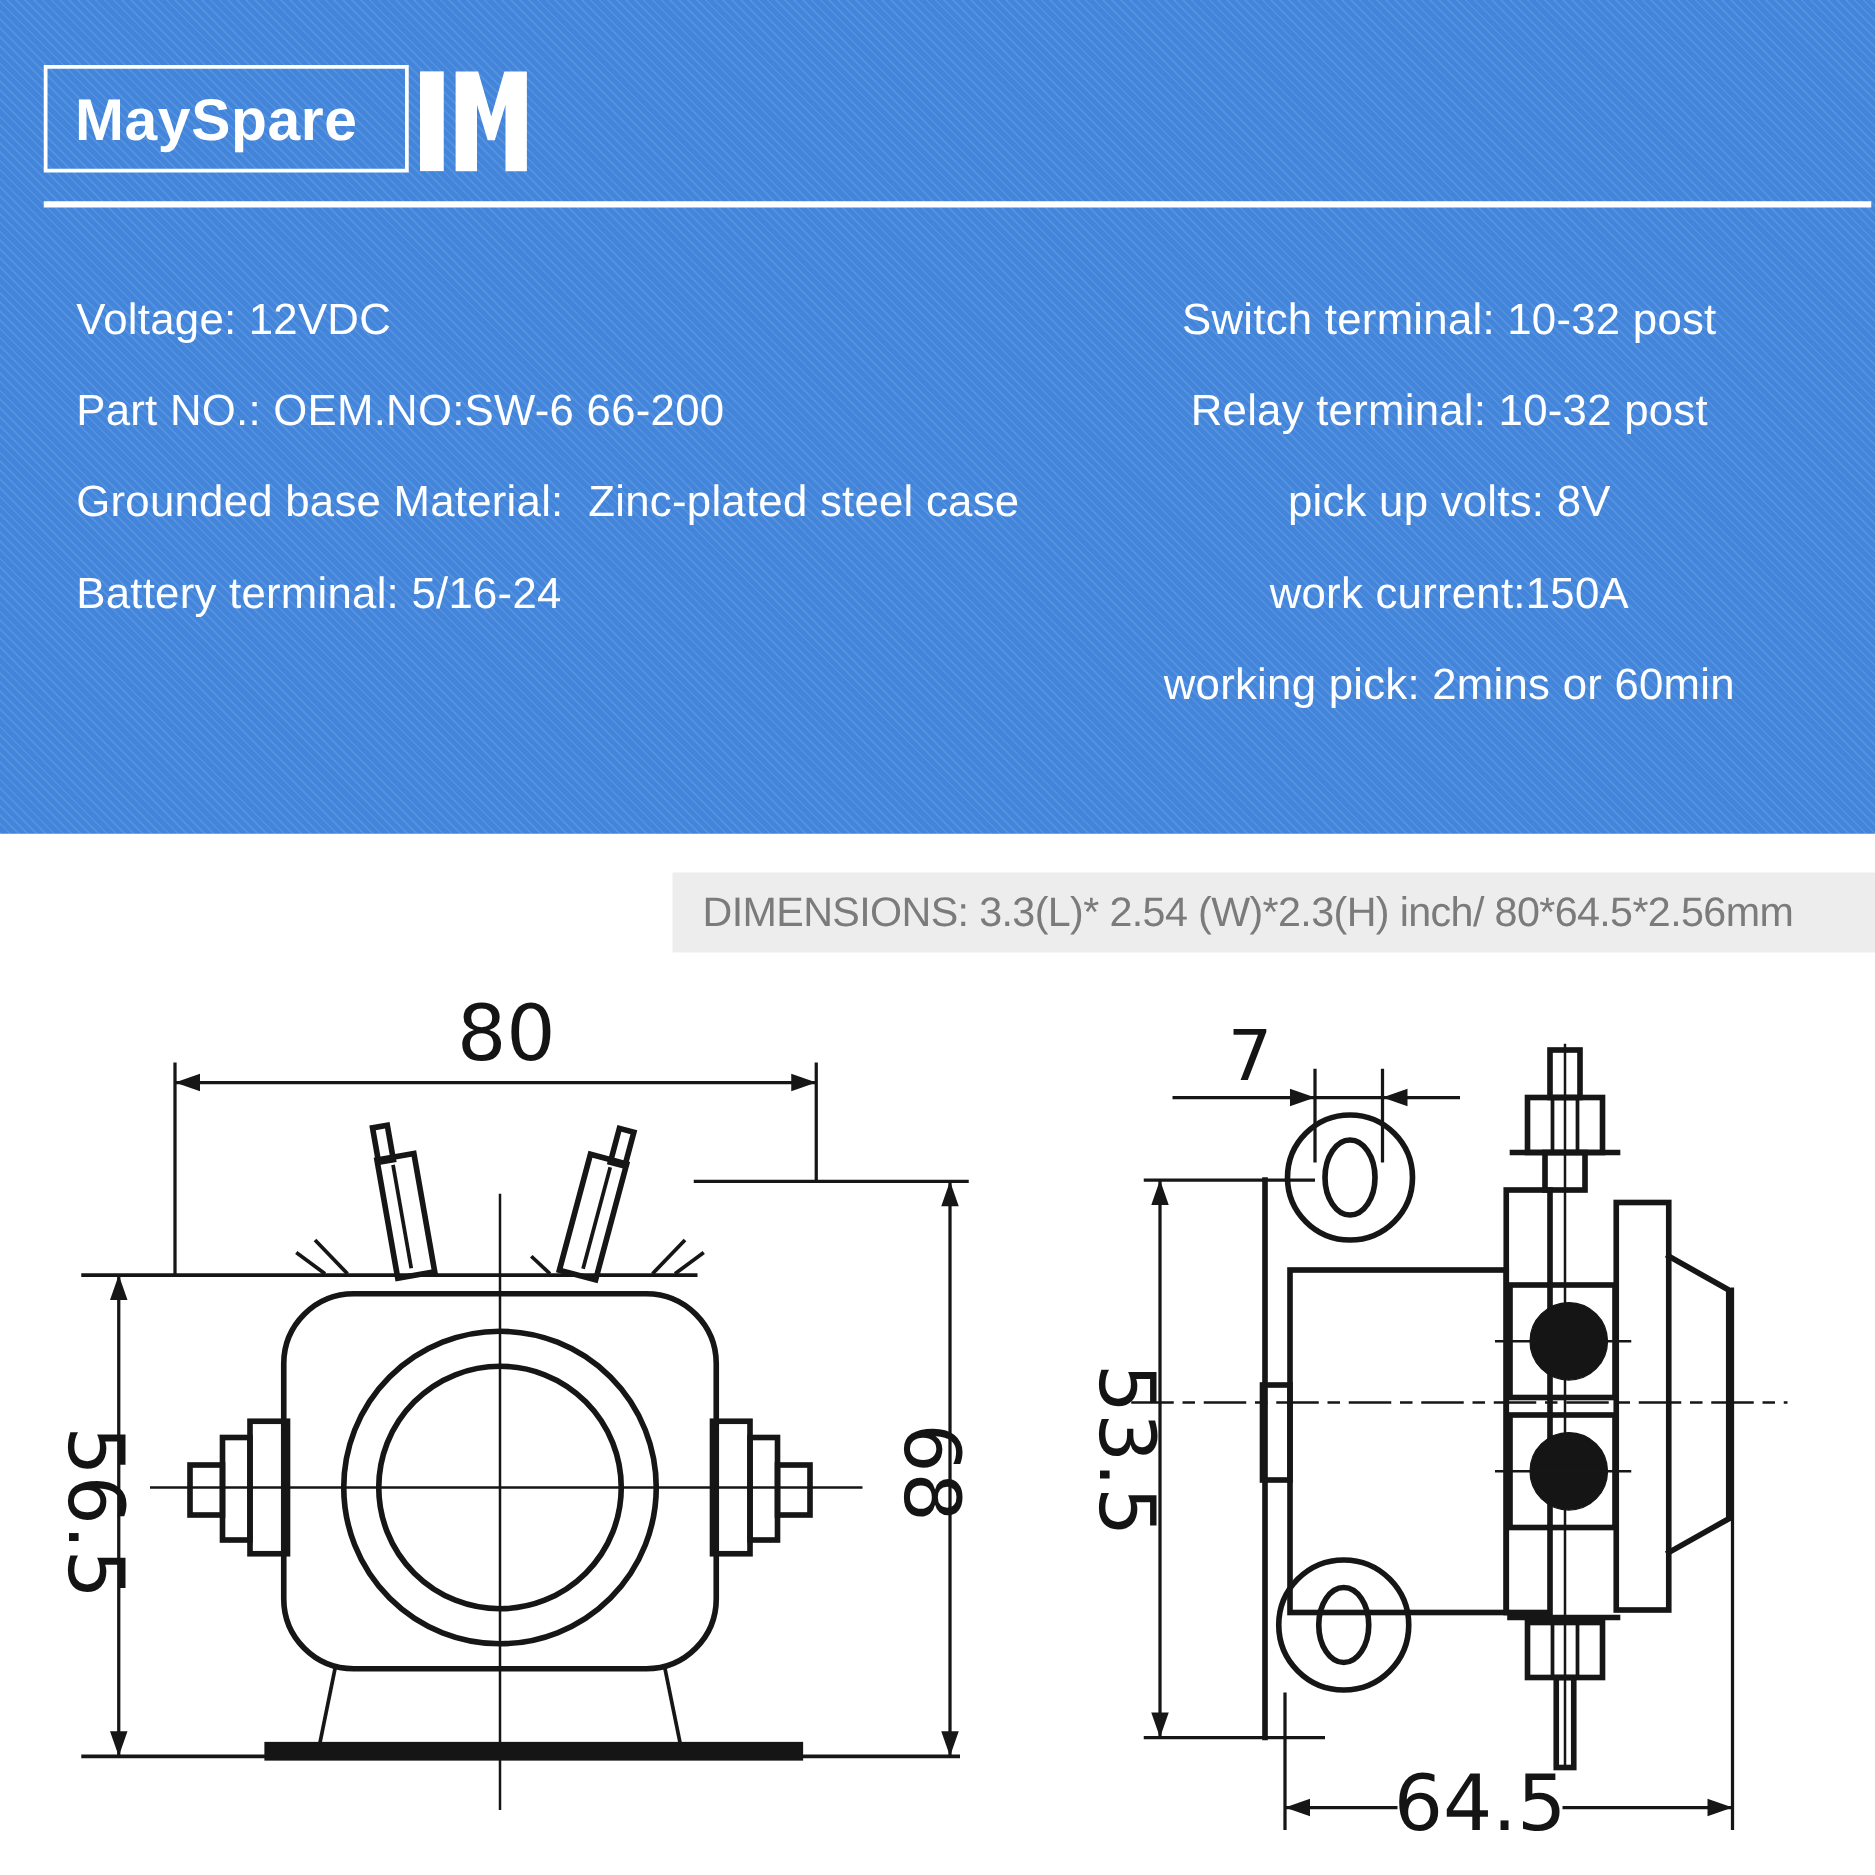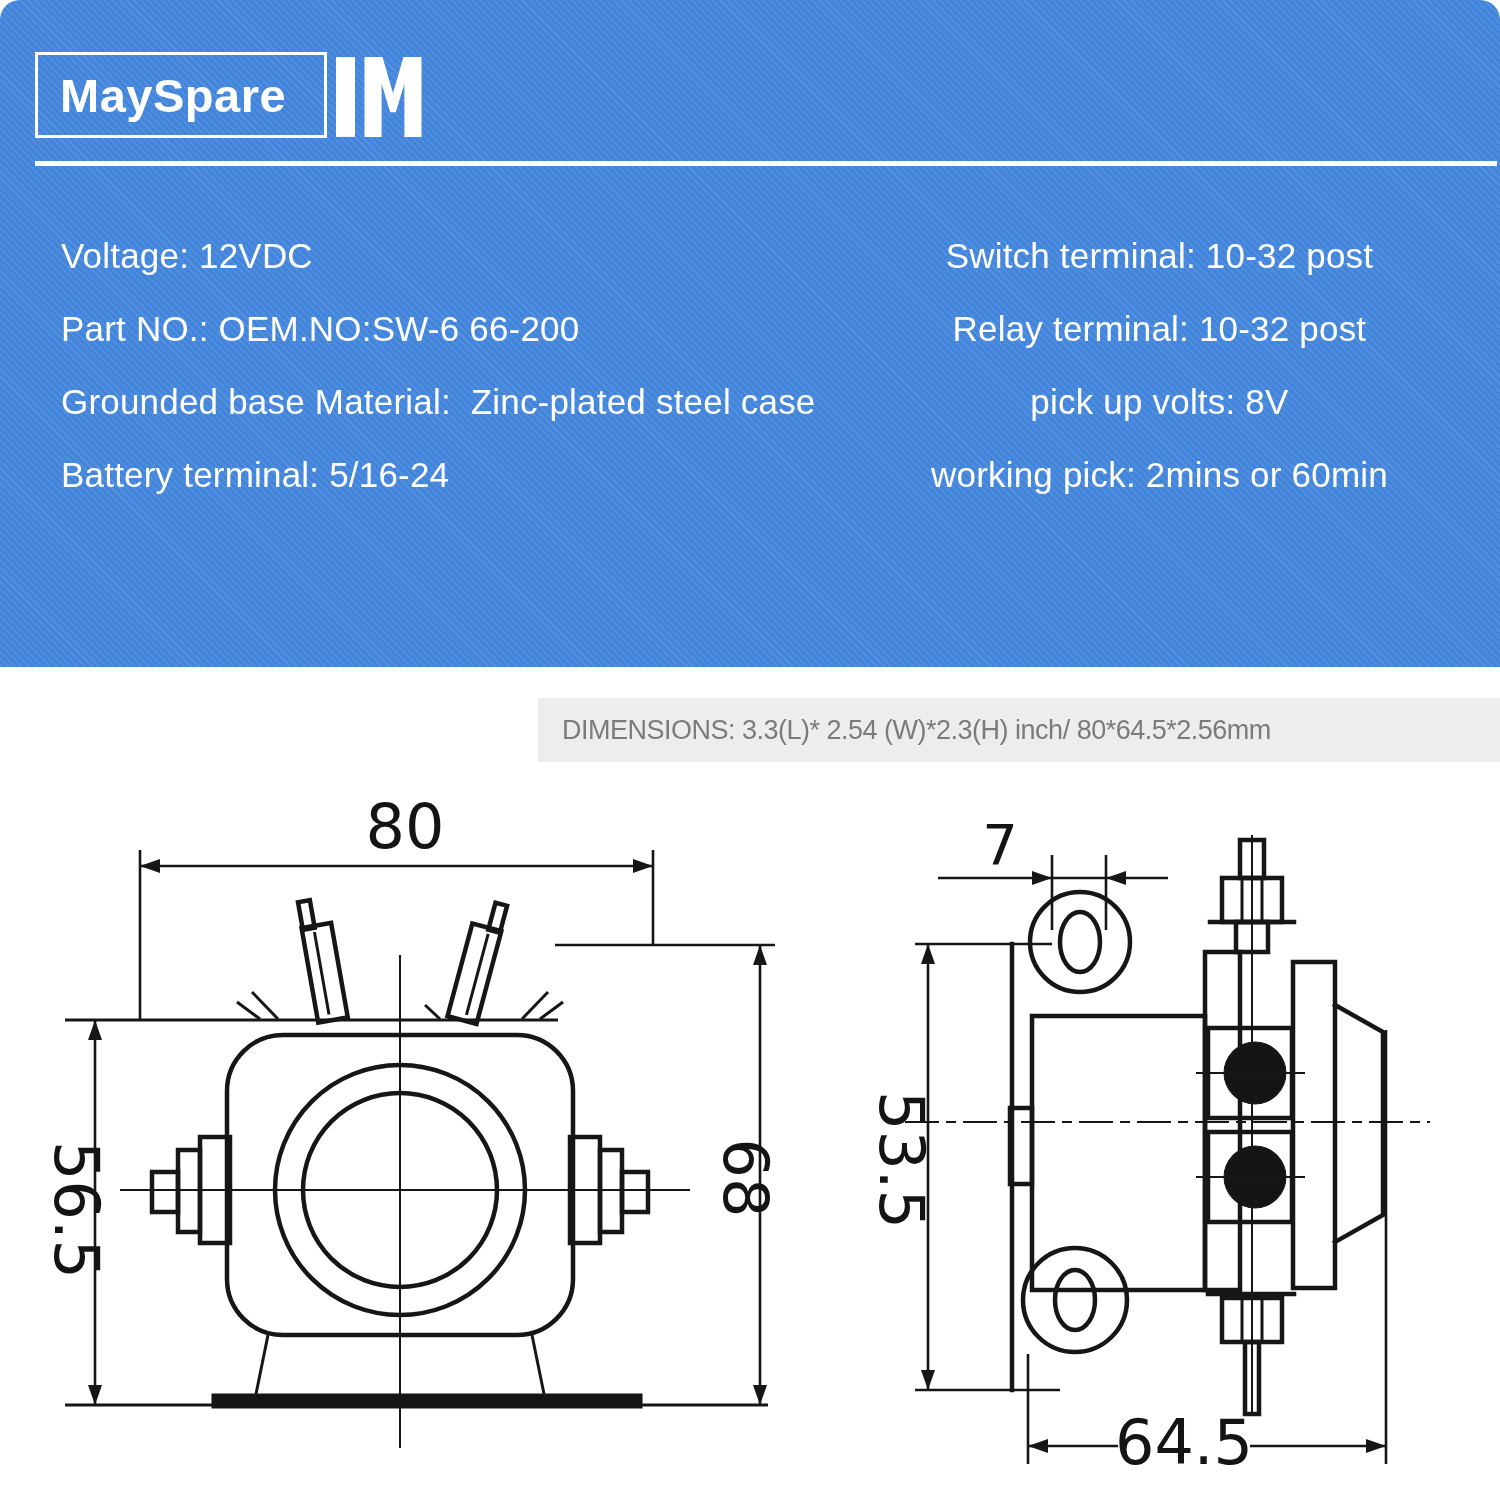--- a/index.html
+++ b/index.html
@@ -1,18 +1,18 @@
 <!DOCTYPE html>
 <html><head>
 <meta charset="utf-8">
 <style>
   html,body{margin:0;padding:0;background:#ffffff;}
   #stage{
     position:relative;width:1500px;height:1500px;overflow:hidden;
-    font-family:"Liberation Sans", sans-serif;background:#ffffff;border-radius:20px;
+    font-family:"Liberation Sans", sans-serif;background:#ffffff;
   }
   
   .banner{
     position:absolute;left:0;top:0;width:1500px;height:667px;
     background:#4285DB;
     background-image:repeating-linear-gradient(45deg,
       rgba(255,255,255,0.09) 0px, rgba(255,255,255,0.09) 1.5px,
       rgba(0,0,0,0.00) 1.5px,  rgba(0,0,0,0.00) 5px);
   }
   .logo-box{
@@ -36,21 +36,21 @@
   .spec-row{
     height:73px;line-height:73px;color:#ffffff;font-size:35px;
     white-space:pre;letter-spacing:0.2px;margin-left:19px;
   }
   
   .dim-bar{
     position:absolute;left:538px;top:698px;width:962px;height:64px;
     background:#EDEDED;display:flex;align-items:center;
   }
   .dim-bar-text{
-    color:#7B7B7B;font-size:27px;letter-spacing:-0.5px;
+    color:#7B7B7B;font-size:33px;letter-spacing:-0.5px;
     padding-left:24px;white-space:nowrap;font-weight:500;
   }
   
   .drawing-svg{position:absolute;left:0;top:780px;width:1500px;height:720px;}
   .ol{stroke:#161616;stroke-width:4.5;fill:none;stroke-linecap:square;}
   .ol-thin{stroke:#161616;stroke-width:3;fill:none;}
   .dim{stroke:#161616;stroke-width:2.6;fill:none;}
   .cl{stroke:#161616;stroke-width:2;fill:none;}
   .cl-dash{stroke:#161616;stroke-width:2;fill:none;stroke-dasharray:34 7 10 7;}
   .arr{fill:#161616;stroke:none;}
@@ -82,20 +82,21 @@
       <div class="spec-row">Voltage: 12VDC</div>
       <div class="spec-row">Part NO.: OEM.NO:SW-6 66-200</div>
       <div class="spec-row">Grounded base Material:  Zinc-plated steel case</div>
       <div class="spec-row">Battery terminal: 5/16-24</div>
     </div>
 
     <div class="spec-col right">
       <div class="spec-row">Switch terminal: 10-32 post</div>
       <div class="spec-row">Relay terminal: 10-32 post</div>
       <div class="spec-row">pick up volts: 8V</div>
+      <div class="spec-row">work current:150A</div>
       <div class="spec-row">working pick: 2mins or 60min</div>
     </div>
   </div>
 
   <div class="dim-bar">
     <span class="dim-bar-text">DIMENSIONS: 3.3(L)* 2.54 (W)*2.3(H) inch/ 80*64.5*2.56mm</span>
   </div>
 
   <svg class="drawing-svg" viewBox="0 780 1500 720">
 

